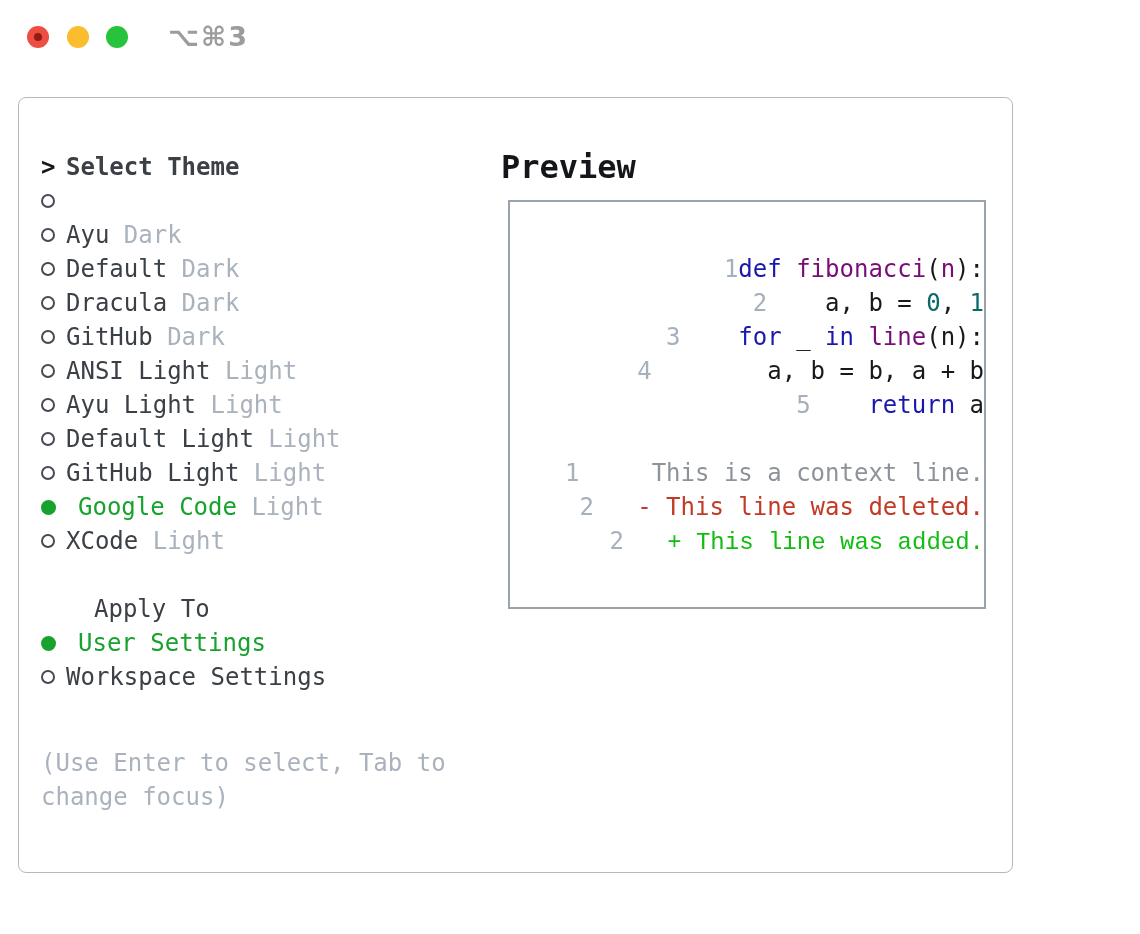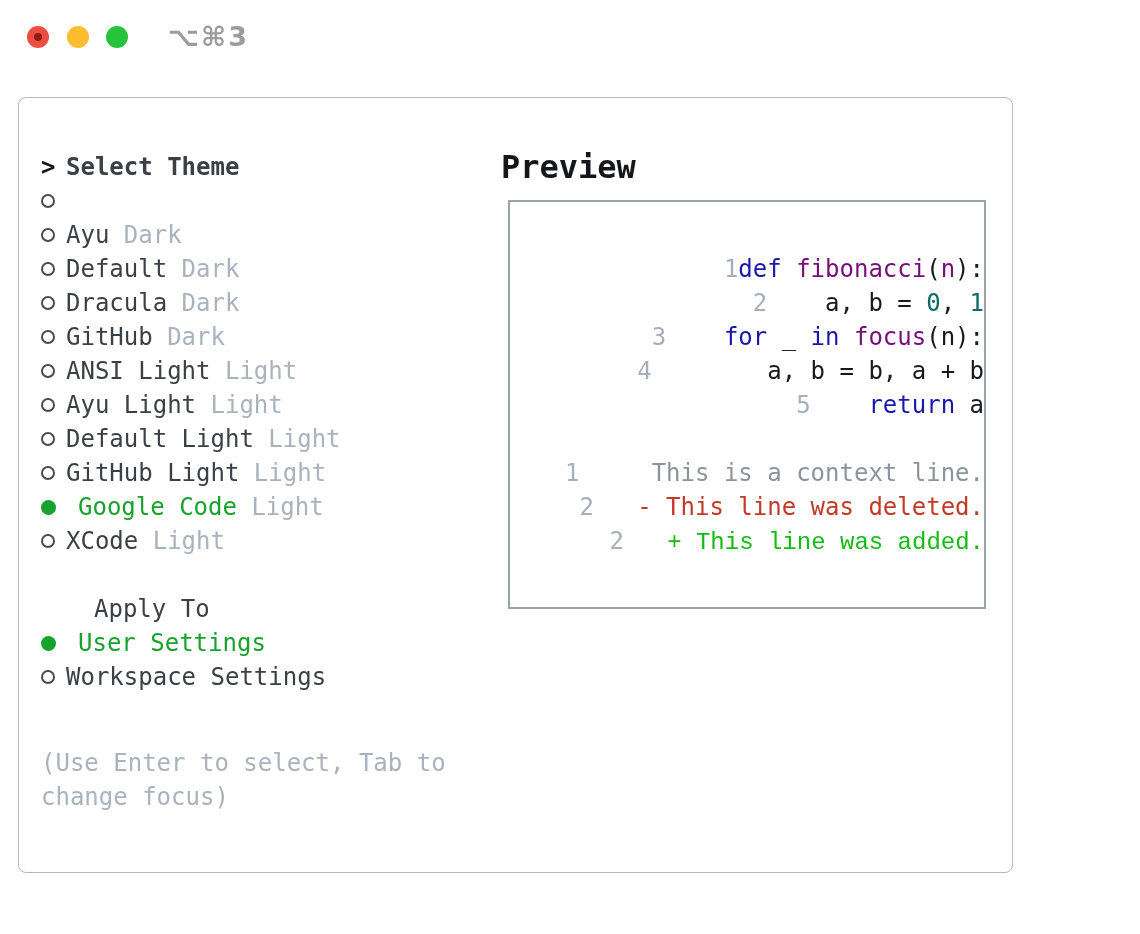--- a/index.html
+++ b/index.html
@@ -154,21 +154,21 @@
         <span class="hintline">(Use Enter to select, Tab to</span>
       </div>
       <div class="row">
         <span class="hintline">change focus)</span>
       </div>
     </div>
   <div class="phead">Preview</div>
   <div class="pbox" id="pbox">
       <div class="pline"><span class="ln">1</span><span class="kw">def</span><span class="pl"> </span><span class="fn">fibonacci</span><span class="pl">(</span><span class="fn">n</span><span class="pl">):</span></div>
       <div class="pline"><span class="ln">2</span><span class="pl">    a, b = </span><span class="num">0</span><span class="pl">, </span><span class="num">1</span></div>
-      <div class="pline"><span class="ln">3</span><span class="pl">    </span><span class="kw">for</span><span class="pl"> _ </span><span class="kw">in</span><span class="pl"> </span><span class="fn">focus</span><span class="pl">(n):</span></div>
+      <div class="pline"><span class="ln">3</span><span class="pl">    </span><span class="kw">for</span><span class="pl"> _ </span><span class="kw">in</span><span class="pl"> </span><span class="fn">line</span><span class="pl">(n):</span></div>
       <div class="pline"><span class="ln">4</span><span class="pl">        a, b = b, a + b</span></div>
       <div class="pline"><span class="ln">5</span><span class="pl">    </span><span class="kw">return</span><span class="pl"> a</span></div>
       <div class="pline"><span class="ln"></span></div>
       <div class="pline"><span class="ln">1</span><span class="ctx">     This is a context line.</span></div>
       <div class="pline"><span class="ln">2</span><span class="del">   - This line was deleted.</span></div>
       <div class="pline"><span class="ln">2</span><span class="add">   + This line was added.</span></div>
     </div>
 </div>
 
 </body></html>

